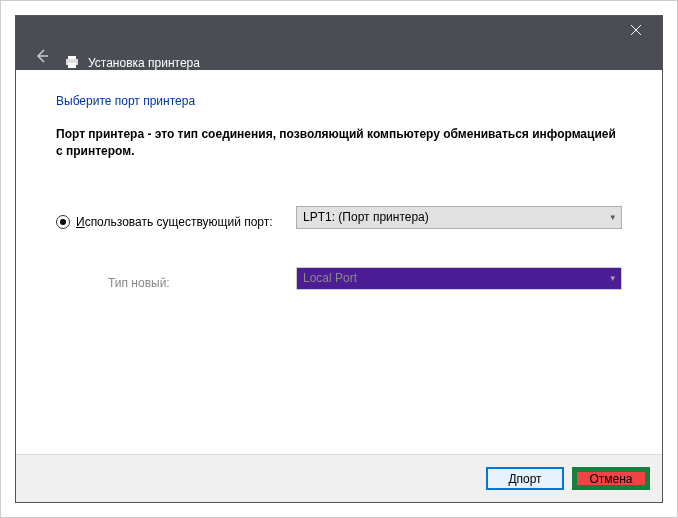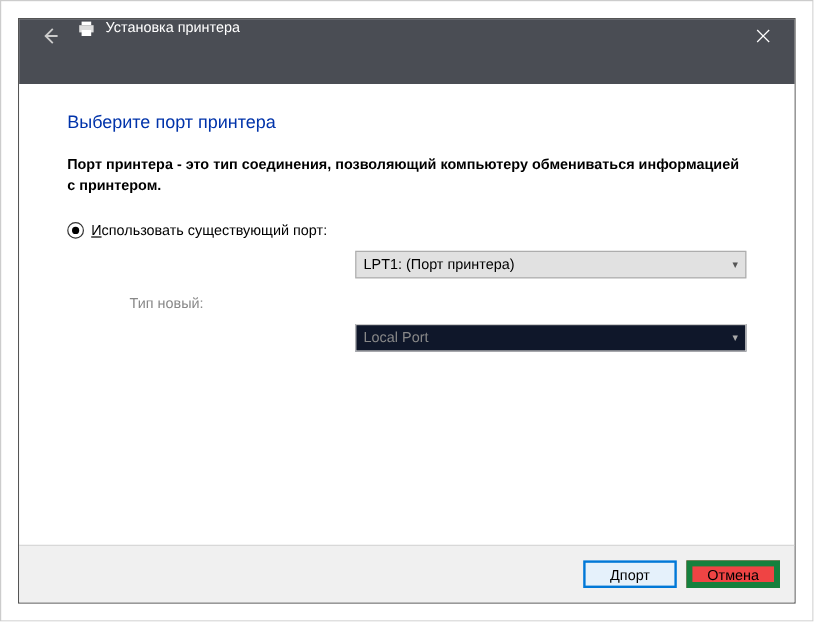--- a/index.html
+++ b/index.html
@@ -26,21 +26,21 @@
       height: 100%;
       background: #fff;
       border: 1px solid #555;
       display: flex;
       flex-direction: column;
     }
     .titlebar {
       height: 54px;
       background: #4a4d54;
       display: flex;
-      align-items: flex-start;
+      align-items: flex-end;
       padding: 0 12px;
       color: #fff;
       position: relative;
     }
     .back-arrow {
       width: 28px;
       height: 28px;
       display: flex;
       align-items: center;
       justify-content: center;
@@ -74,34 +74,34 @@
     }
     .content {
       flex: 1;
       background: #fff;
       padding: 24px 40px 16px 40px;
       display: flex;
       flex-direction: column;
     }
     .heading {
       color: #0033aa;
-      font-size: 15px;
+      font-size: 12px;
       font-weight: 400;
       margin-bottom: 18px;
     }
     .description {
       font-size: 12px;
       color: #000;
       margin-bottom: 22px;
       line-height: 1.4;
       font-weight: bold;
     }
     .option-row {
       display: flex;
-      align-items: flex-start;
+      align-items: flex-end;
       margin-bottom: 14px;
     }
     .radio {
       width: 14px;
       height: 14px;
       border: 1px solid #333;
       border-radius: 50%;
       margin-right: 6px;
       display: flex;
       align-items: center;
@@ -136,21 +136,21 @@
       justify-content: space-between;
       padding: 0 6px;
       font-size: 12px;
       cursor: pointer;
       max-width: 328px;
       margin-top: 24px;
     }
     .dropdown.disabled {
       color: #888;
       cursor: default;
-      background: #0f172a;
+      background: #4c1d95;
       border-color: #ccc;
     }
     .chevron {
       font-size: 9px;
       color: #555;
     }
     .dropdown.disabled .chevron {
       color: #aaa;
     }
     .footer {

